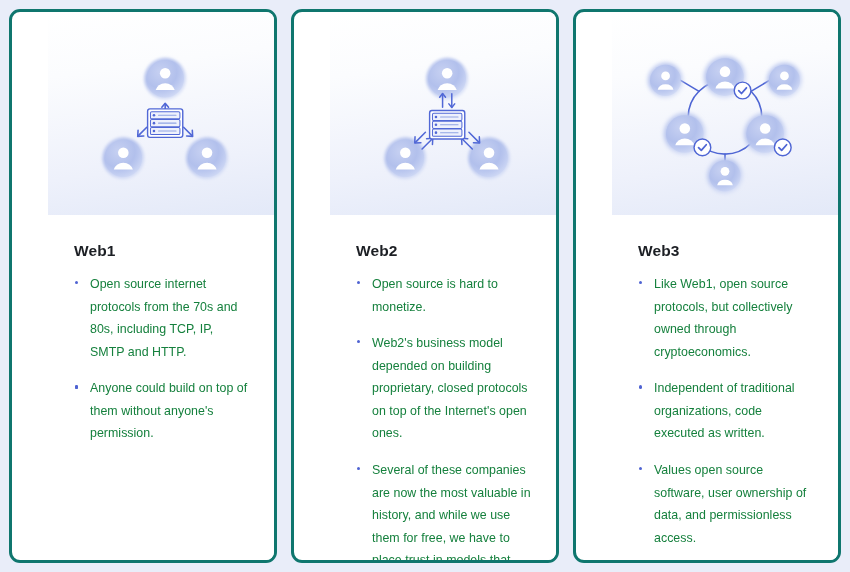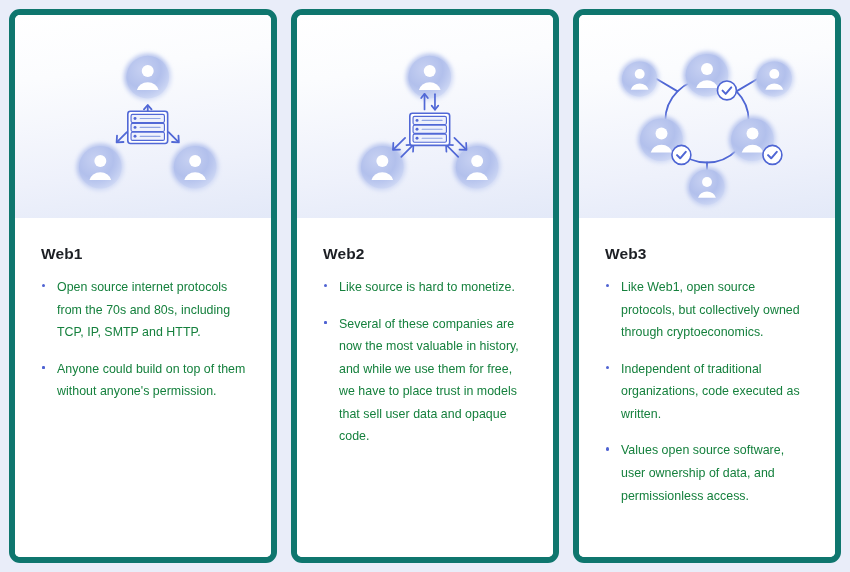--- a/index.html
+++ b/index.html
@@ -23,25 +23,26 @@
     height: 572px;
     display: flex;
     gap: 14px;
     padding: 9px 9px 9px 9px;
   }
 
   .card {
     position: relative;
     flex: 1 1 0;
     background: #ffffff;
-    border: 6px solid #0f766e;
+    border: 3px solid #0f766e;
     border-radius: 11px;
     overflow: hidden;
     display: flex;
     flex-direction: column;
+    padding-left: 36px;
   }
 
   
   .hero {
     position: relative;
     height: 203px;
     flex: 0 0 203px;
     background: linear-gradient(172deg, #ffffff 0%, #fbfcfe 28%, #eef1fb 72%, #e3e9f8 100%);
     overflow: hidden;
   }
@@ -253,24 +254,25 @@
           </g>
         </g>
       </svg>
     </div>
 
     <div class="body">
       <div class="card-title">Web2</div>
       <ul class="bullets">
         <li class="bullet">
           <span class="dot"></span>
-          <span>Like source is hard to monetize.</span>
-        </li>
-        <li class="bullet">
-          <span class="dot"></span>
+          <span>Open source is hard to monetize.</span>
+        </li>
+        <li class="bullet">
+          <span class="dot"></span>
+          <span>Web2's business model depended on building proprietary, closed protocols on top of the Internet's open ones.</span>
         </li>
         <li class="bullet">
           <span class="dot"></span>
           <span>Several of these companies are now the most valuable in history, and while we use them for free, we have to place trust in models that sell user data and opaque code.</span>
         </li>
       </ul>
     </div>
   </div>
 
   <div class="card">

